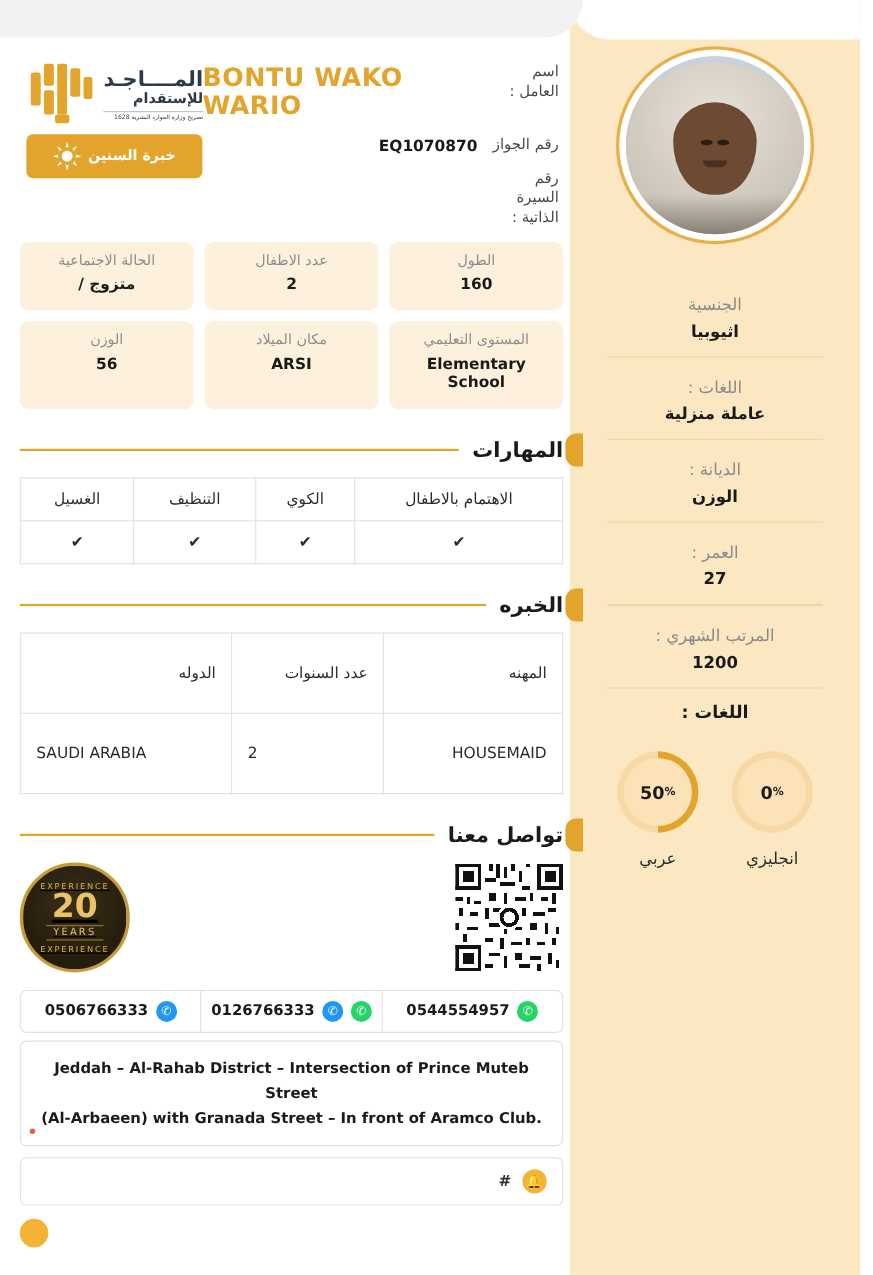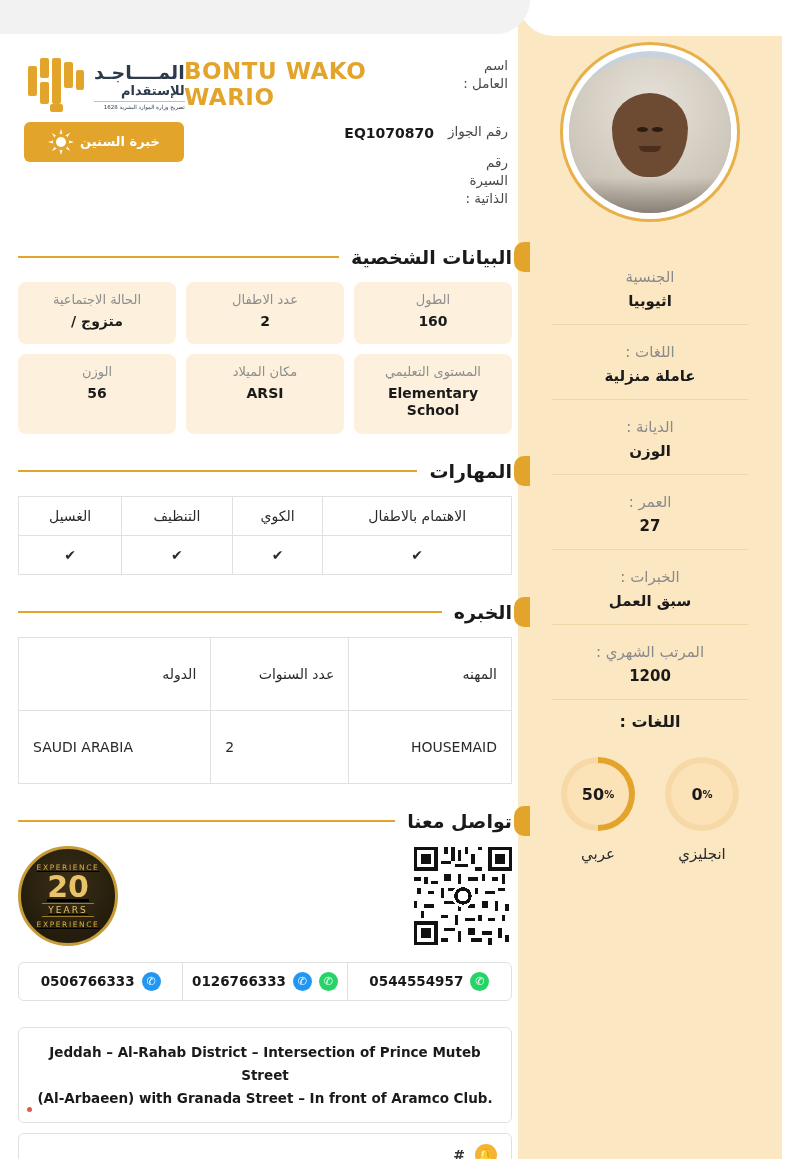--- a/index.html
+++ b/index.html
@@ -291,21 +291,21 @@
   .ic {
     width: 19px; height: 19px; border-radius: 50%;
     display: inline-flex; align-items: center; justify-content: center;
     color: #fff; font-size: 11px;
   }
   .ic.wa { background: #25d366; }
   .ic.ph { background: #2196f3; }
 
   .address-box {
     border: 1px solid #e0e0e0; border-radius: 6px;
-    margin-top: 26px; padding: 13px 14px;
+    margin-top: 7px; padding: 13px 14px;
     text-align: center; font-size: 13.5px; color: #1a1a1a;
     line-height: 1.7; font-weight: bold; position: relative;
   }
   .address-box .dot {
     position: absolute; left: 8px; bottom: 10px;
     width: 5px; height: 5px; background: #e25c4b; border-radius: 50%;
   }
   .social-box {
     border: 1px solid #e0e0e0; border-radius: 6px;
     margin-top: 10px; padding: 10px 14px;
@@ -362,24 +362,20 @@
         <div class="side-value">الوزن</div>
       </div>
       <div class="side-sep"></div>
 
       <div class="side-block">
         <div class="side-label">العمر :</div>
         <div class="side-value">27</div>
       </div>
       <div class="side-sep"></div>
 
-      <div class="side-block">
-        <div class="side-label">الخبرات :</div>
-        <div class="side-value">سبق العمل</div>
-      </div>
       <div class="side-sep"></div>
 
       <div class="side-block">
         <div class="side-label">المرتب الشهري :</div>
         <div class="side-value">1200</div>
       </div>
       <div class="side-sep"></div>
 
       <div class="side-title-lang">اللغات :</div>
 
@@ -459,25 +455,20 @@
                 <path d="M22.2 22.2l-4.6-3.1 1.5-0.4 0.4-1.5z"></path>
                 <path d="M22.2 3.8l-3.1 4.6-0.4-1.5-1.5-0.4z"></path>
                 <path d="M3.8 22.2l3.1-4.6 0.4 1.5 1.5 0.4z"></path>
               </g>
             </svg>
           </div>
         </div>
       </div>
     </div>
 
-    <div class="section-head">
-      <div class="tab"></div>
-      <div class="title">البيانات الشخصية</div>
-      <div class="rule"></div>
-    </div>
 
     <div class="cards">
       <div class="card">
         <div class="c-label">الطول</div>
         <div class="c-value">160</div>
       </div>
       <div class="card">
         <div class="c-label">عدد الاطفال</div>
         <div class="c-value">2</div>
       </div>

